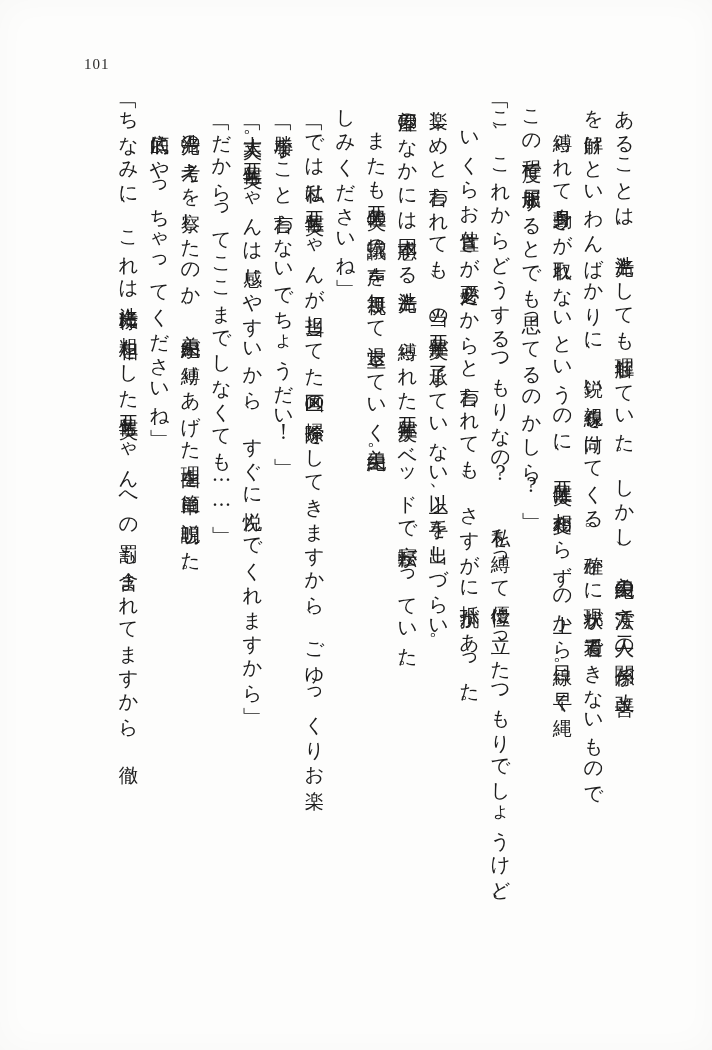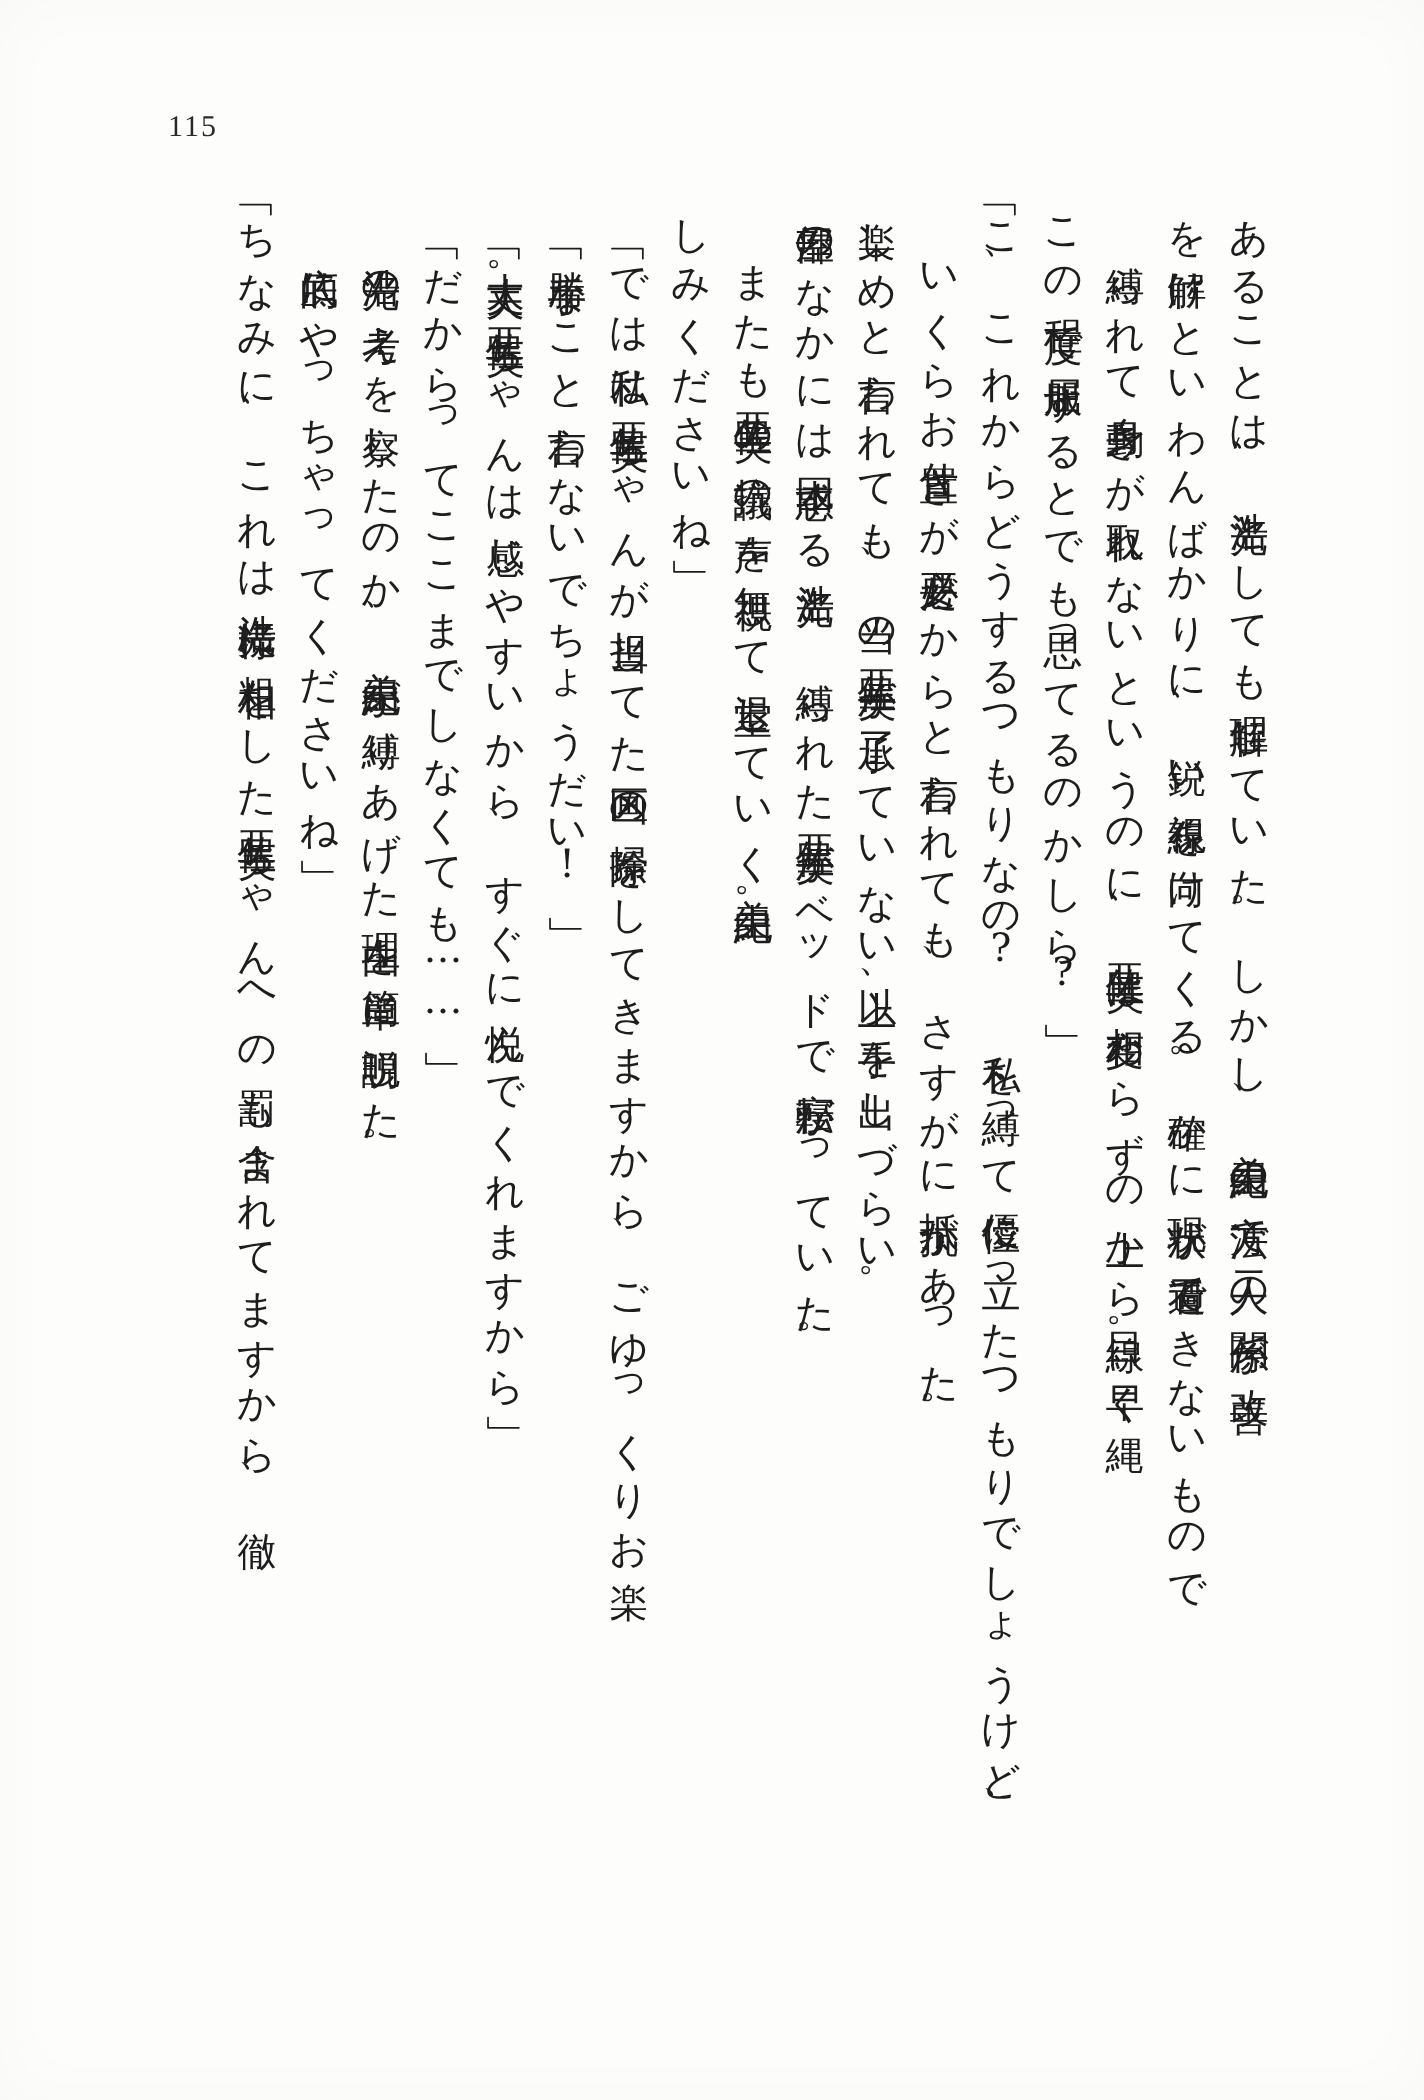--- a/index.html
+++ b/index.html
@@ -66,21 +66,21 @@
     inset: 0;
     pointer-events: none;
     box-shadow: inset 0 0 34px rgba(0,0,0,0.025);
   }
 </style>
 </head>
 <body>
 
 <div class="page">
 
-  <div class="page-number">115</div>
+  <div class="page-number">101</div>
 
   <div class="text-block">
     <div class="col">「ちなみに、これは浩光様に粗相をした亜佐美ちゃんへの罰も含まれてますから、徹</div>
     <div class="col indent">底的にやっちゃってくださいね」</div>
     <div class="col indent">浩光の考えを察したのか、美由紀が縛りあげた理由を簡単に説明した。</div>
     <div class="col indent">「だからってここまでしなくても……」</div>
     <div class="col indent">「大丈夫。亜佐美ちゃんは感じやすいから、すぐに悦んでくれますから」</div>
     <div class="col indent">「勝手なこと言わないでちょうだい!」</div>
     <div class="col indent">「では私は亜佐美ちゃんが担当してた区画の掃除をしてきますから、ごゆっくりお楽</div>
     <div class="col">しみくださいね」</div>

